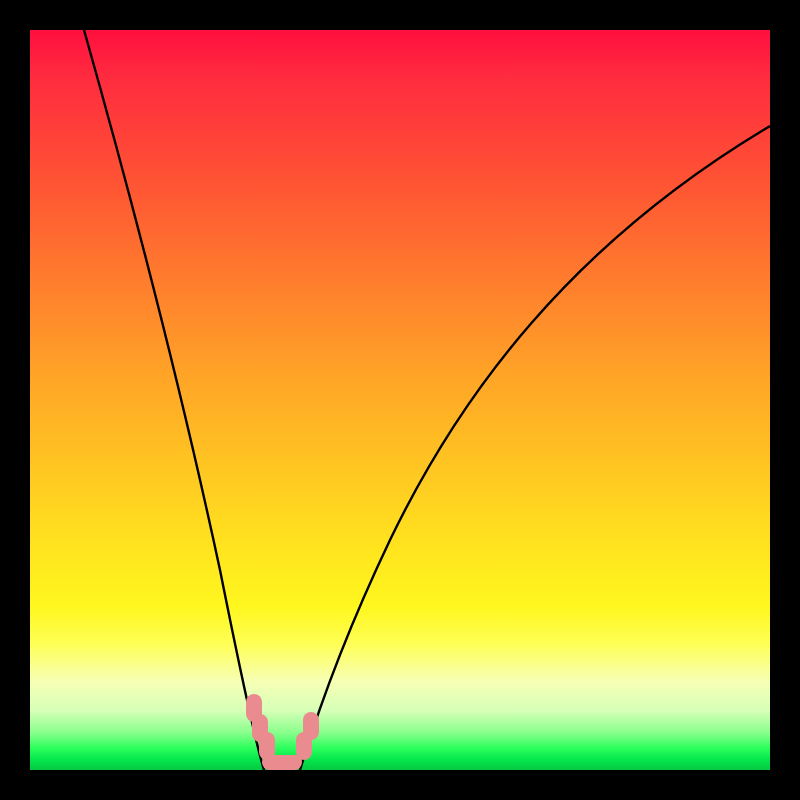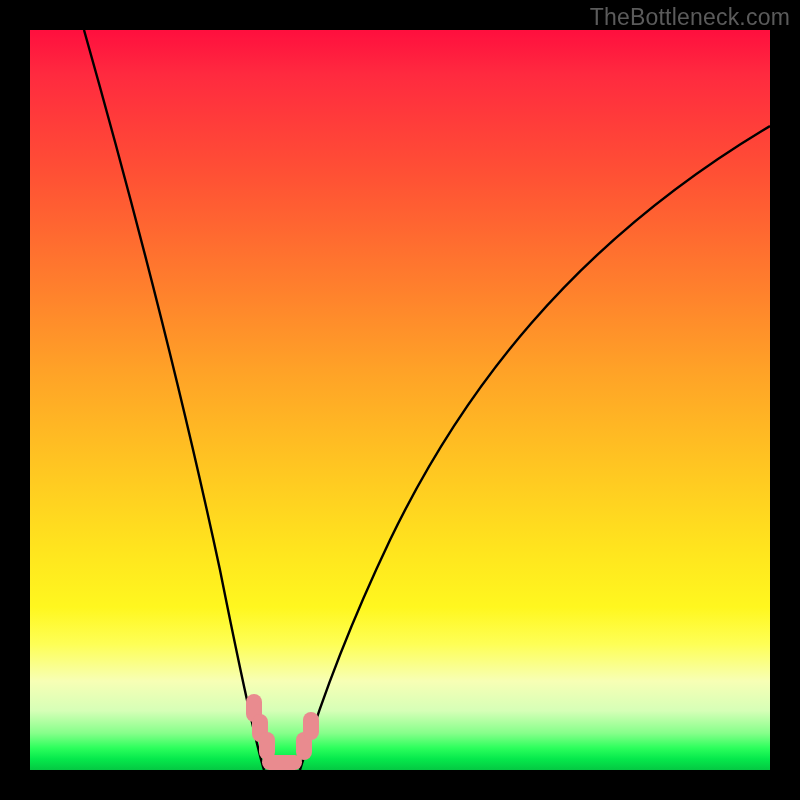--- a/index.html
+++ b/index.html
@@ -71,21 +71,20 @@
     font-size: 23px;
     letter-spacing: 0.2px;
     font-weight: 400;
   }
 </style>
 </head>
 <body>
 
 <div class="outer">
 
-  <div class="watermark">TheBottleneck.com</div>
 
   <div class="plot-area">
 
     <div class="gradient-bg"></div>
 
     <svg class="curve-svg" viewBox="0 0 740 740" preserveAspectRatio="none">
 
       <path d="M 54 0
                C 95 145, 145 330, 190 540
                C 210 640, 225 710, 234 740" fill="none" stroke="#000" stroke-width="2.4"></path>

